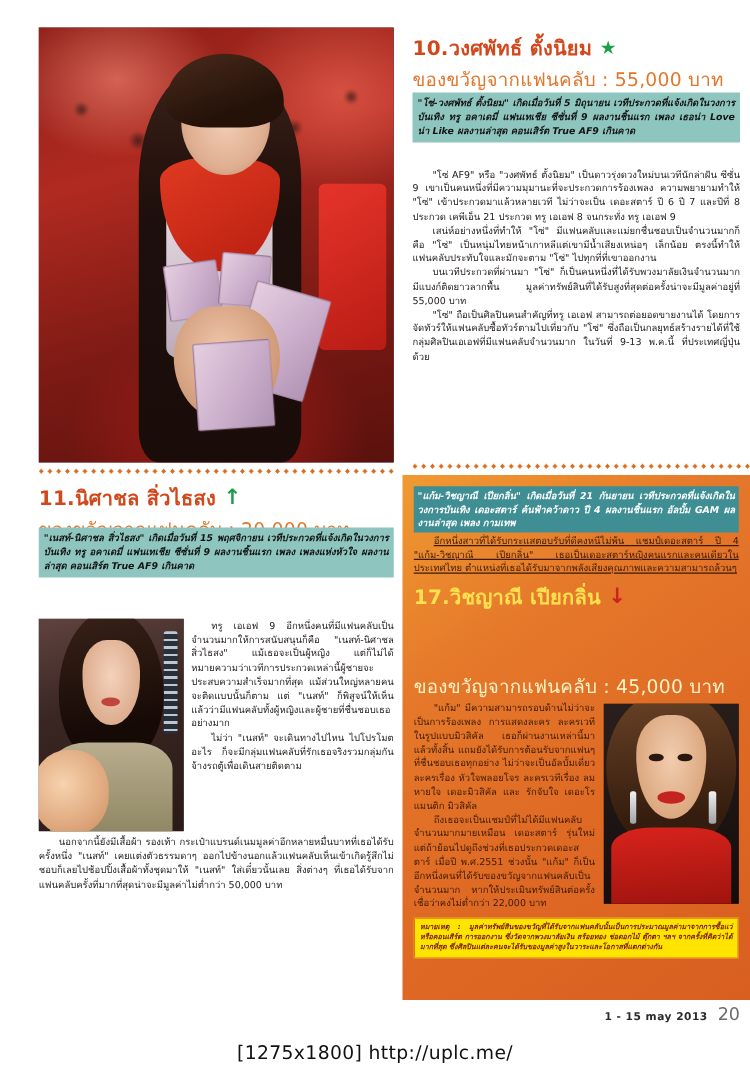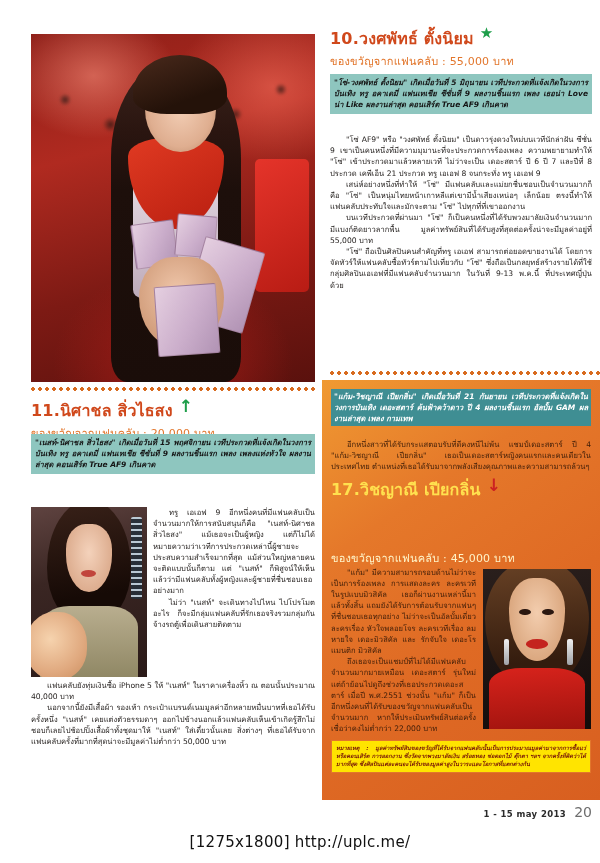--- a/index.html
+++ b/index.html
@@ -21,32 +21,32 @@
     text-align:justify; text-justify:inter-word;
   }
   .body-txt p { text-indent:16px; margin:0; }
   .lede {
     font-size:7.5px; line-height:11.2px; color:#141414;
     font-style:italic; font-weight:bold; text-align:justify;
   }
 
   
   .sect-head {
-    display:flex; align-items:flex-start; gap:6px;
+    display:flex; align-items:center; gap:6px;
     font-size:16px; font-weight:bold; letter-spacing:.2px;
   }
   .sect-head .title { white-space:nowrap; }
   .arrow { font-size:17px; line-height:1; font-weight:bold; }
   .arrow.up { color:#1e9e4a; }
   .arrow.down { color:#cc2222; }
   .arrow.star { color:#1e9e4a; font-size:15px; }
-  .gift-line { font-size:11px; letter-spacing:.2px; margin-top:1px; }
-
-  
-  #left-col { position:absolute; left:0; top:12px; width:322px; height:820px; }
+  .gift-line { font-size:15px; letter-spacing:.2px; margin-top:1px; }
+
+  
+  #left-col { position:absolute; left:0; top:0; width:322px; height:820px; }
 
   #hero-photo {
     position:absolute; left:31px; top:22px; width:284px; height:348px;
     overflow:hidden; background:#3a0d0d;
   }
   .hero-bg {
     position:absolute; inset:0;
     background:
       radial-gradient(ellipse 120px 90px at 22% 12%, rgba(255,150,130,.55), transparent 70%),
       radial-gradient(ellipse 140px 110px at 85% 15%, rgba(255,120,100,.5), transparent 70%),
@@ -195,21 +195,21 @@
     position:absolute; left:0px; top:380px; width:278px; height:420px;
     background:linear-gradient(145deg,#f09a32 0%,#e5782a 30%,#df6a24 60%,#d85f20 100%);
     padding:9px 9px 8px 9px;
   }
   #orange-panel .body-txt { color:#3c1c08; }
   #lede12 {
     background:#3f8e93; padding:2px 3px;
     font-size:7.5px; line-height:11px; color:#ffffff;
     font-style:italic; font-weight:bold; text-align:justify;
   }
-  #intro12 { margin-top:13px; }
+  #intro12 { margin-top:1px;text-decoration:underline; }
   #head12 { margin-top:4px; }
   #head12 .title { color:#ffe14f; }
   #head12 .gift-line { color:#fff4c8;margin-top:47px; }
 
   #photo-gam {
     float:right; width:108px; height:160px; margin:2px 0 3px 7px;
     overflow:hidden; background:#1a1412; position:relative;
   }
   .gam-bg { position:absolute; inset:0; background:linear-gradient(170deg,#2a1f1c,#120c0b); }
   .gam-hair {
@@ -310,21 +310,20 @@
       <div class="nest-dress"></div>
       <div class="nest-flower"></div>
     </div>
 
     <div id="txt11-right" class="body-txt">
       <p>ทรู เอเอฟ 9 อีกหนึ่งคนที่มีแฟนคลับเป็นจำนวนมากให้การสนับสนุนก็คือ "เนสท์-นิศาชล สิ่วไธสง" แม้เธอจะเป็นผู้หญิง แต่ก็ไม่ได้หมายความว่าเวทีการประกวดเหล่านี้ผู้ชายจะประสบความสำเร็จมากที่สุด แม้ส่วนใหญ่หลายคนจะติดแบบนั้นก็ตาม แต่ "เนสท์" ก็พิสูจน์ให้เห็นแล้วว่ามีแฟนคลับทั้งผู้หญิงและผู้ชายที่ชื่นชอบเธออย่างมาก</p>
       <p>ไม่ว่า "เนสท์" จะเดินทางไปไหน ไปโปรโมตอะไร ก็จะมีกลุ่มแฟนคลับที่รักเธอจริงรวมกลุ่มกันจ้างรถตู้เพื่อเดินสายติดตาม</p>
     </div>
 
     <div id="txt11-bottom" class="body-txt">
-      <p>แฟนคลับยังทุ่มเงินซื้อ iPhone 5 ให้ "เนสท์" ในราคาเครื่องหิ้ว ณ ตอนนั้นประมาณ 40,000 บาท</p>
       <p>นอกจากนี้ยังมีเสื้อผ้า รองเท้า กระเป๋าแบรนด์เนมมูลค่าอีกหลายหมื่นบาทที่เธอได้รับ ครั้งหนึ่ง "เนสท์" เคยแต่งตัวธรรมดาๆ ออกไปข้างนอกแล้วแฟนคลับเห็นเข้าเกิดรู้สึกไม่ชอบก็เลยไปช้อปปิ้งเสื้อผ้าทั้งชุดมาให้ "เนสท์" ใส่เดี๋ยวนั้นเลย สิ่งต่างๆ ที่เธอได้รับจากแฟนคลับครั้งที่มากที่สุดน่าจะมีมูลค่าไม่ต่ำกว่า 50,000 บาท</p>
     </div>
 
   </div>
 
   <div id="right-col">
 
     <div id="head10">
       <div class="sect-head">
         <span class="title">10.วงศพัทธ์ ตั้งนิยม</span>

